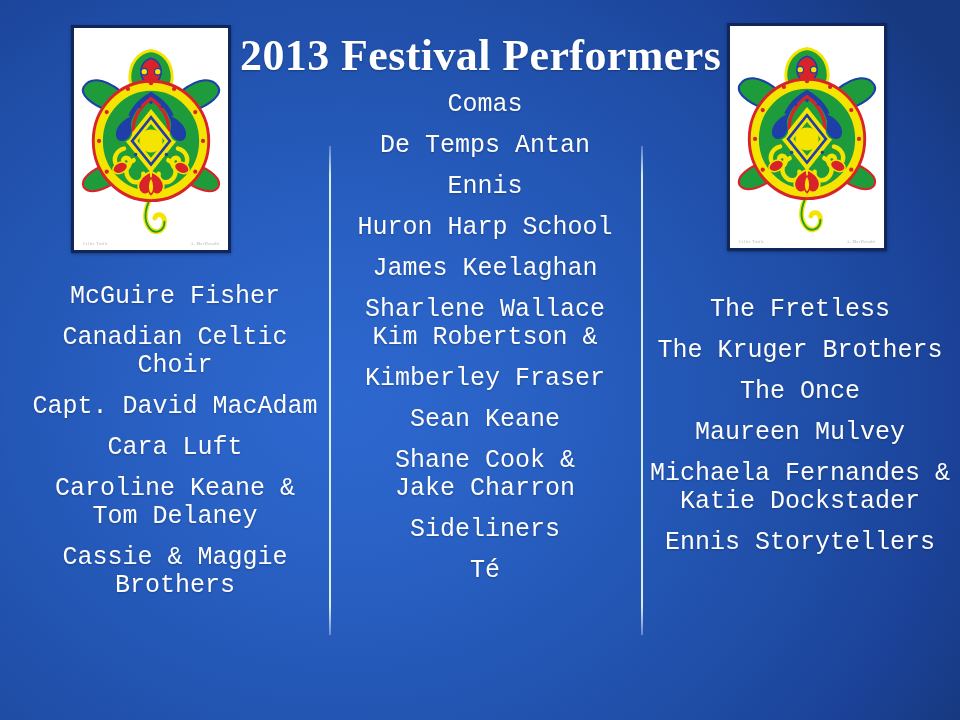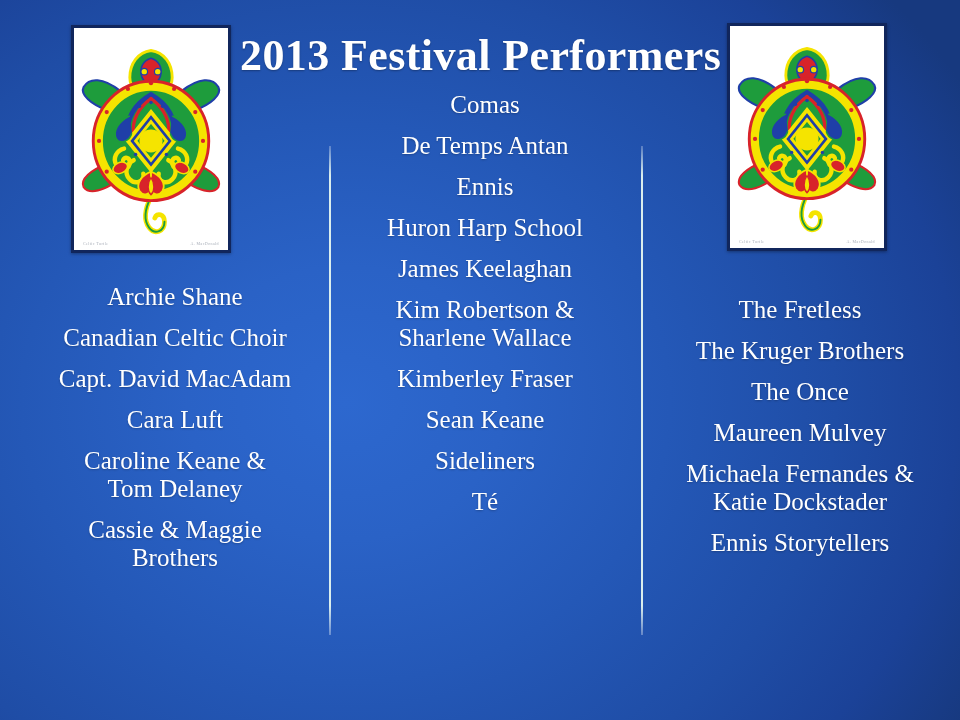--- a/index.html
+++ b/index.html
@@ -79,20 +79,21 @@
     text-shadow: 0 1px 2px rgba(0,0,0,0.25);
   }
   .col-left   { left:20px;  top:283px;  width:310px; }
   .col-center { left:340px; top:91px;   width:290px; }
   .col-right  { left:645px; top:296px;  width:310px; }
 
   .entry {
     font-size:25px;
     line-height:1.12;
     margin-bottom:13px;
+    font-family:Liberation Mono, monospace;
   }
   .entry:last-child { margin-bottom:0; }
   .col-center .entry { font-size:25px; margin-bottom:13px; }
   .entry .ln { display:block; }
 </style>
 </head>
 <body>
 
 <div class="slide">
 
@@ -182,21 +183,21 @@
       <span>Celtic Turtle</span>
       <span>A. MacDonald</span>
     </div>
   </div>
 
   <div class="divider d-left"></div>
   <div class="divider d-right"></div>
 
   <div class="col col-left" id="col-left">
       <div class="entry">
-        <span class="ln">Archie Shane</span>
+        <span class="ln">McGuire Fisher</span>
       </div>
       <div class="entry">
         <span class="ln">Canadian Celtic Choir</span>
       </div>
       <div class="entry">
         <span class="ln">Capt. David MacAdam</span>
       </div>
       <div class="entry">
         <span class="ln">Cara Luft</span>
       </div>
@@ -219,28 +220,32 @@
       <div class="entry">
         <span class="ln">Ennis</span>
       </div>
       <div class="entry">
         <span class="ln">Huron Harp School</span>
       </div>
       <div class="entry">
         <span class="ln">James Keelaghan</span>
       </div>
       <div class="entry">
+        <span class="ln">Sharlene Wallace</span>
         <span class="ln">Kim Robertson &amp;</span>
-        <span class="ln">Sharlene Wallace</span>
       </div>
       <div class="entry">
         <span class="ln">Kimberley Fraser</span>
       </div>
       <div class="entry">
         <span class="ln">Sean Keane</span>
+      </div>
+      <div class="entry">
+        <span class="ln">Shane Cook &amp;</span>
+        <span class="ln">Jake Charron</span>
       </div>
       <div class="entry">
         <span class="ln">Sideliners</span>
       </div>
       <div class="entry">
         <span class="ln">Té</span>
       </div>
     </div>
   <div class="col col-right" id="col-right">
       <div class="entry">

